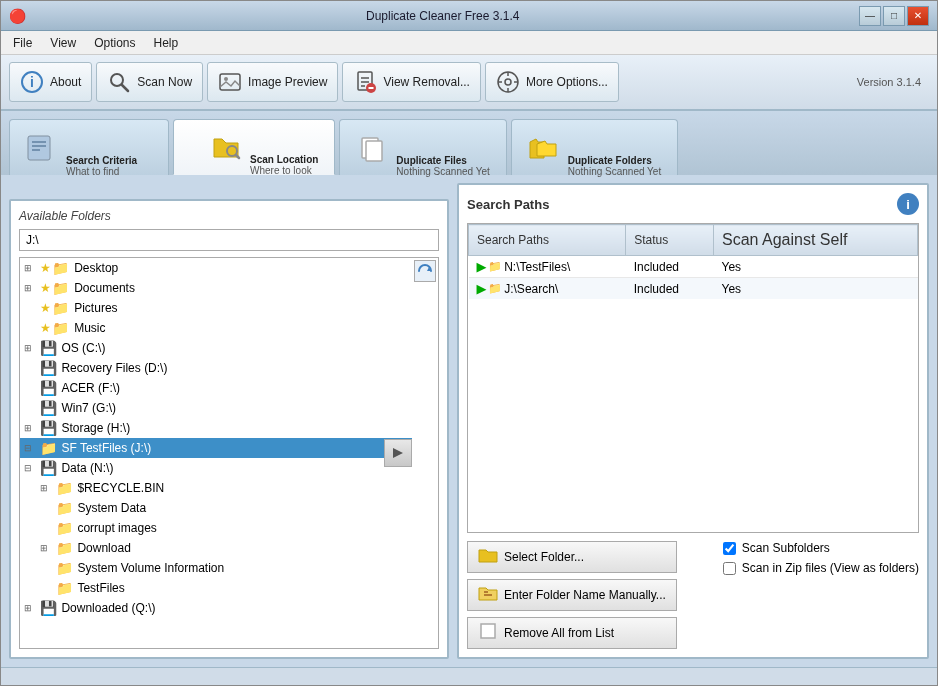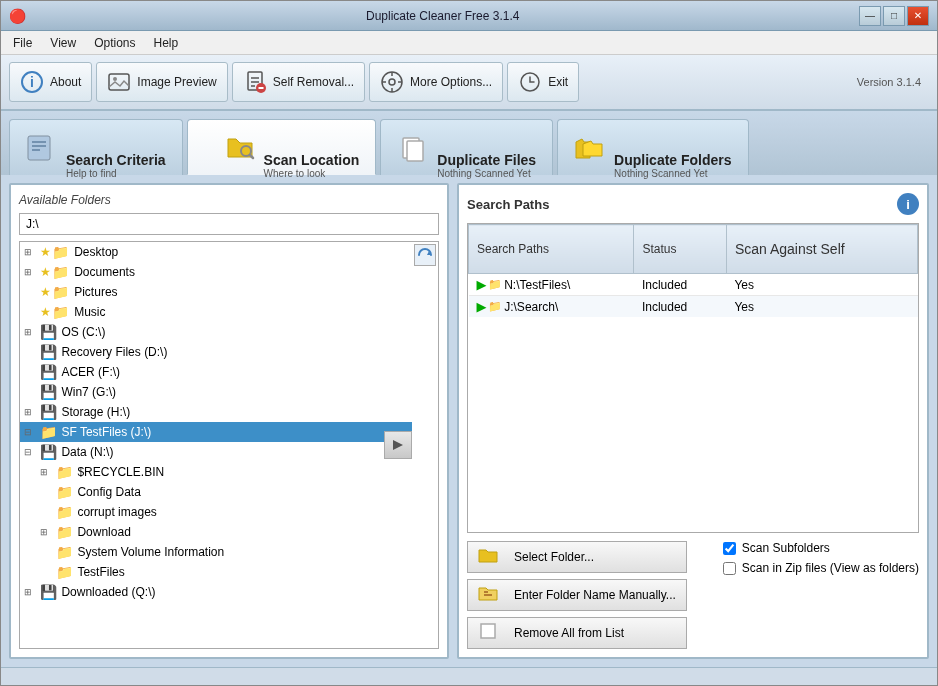--- a/index.html
+++ b/index.html
@@ -108,41 +108,42 @@
       border-bottom: 1px solid #f0f4f8;
       z-index: 2;
       padding-left: 36px;
     }
     .tab-icon {
       width: 32px; height: 32px;
       display: flex; align-items: center; justify-content: center;
       font-size: 22px;
     }
     .tab-text { }
-    .tab-title { font-size: 14px; font-weight: bold; color: #222; margin-top: 36px; }
+    .tab-title { font-size: 10px; font-weight: bold; color: #222; margin-top: 36px; }
     .tab-sub { font-size: 10px; color: #555; }
 
     
     .main-content {
       display: flex;
       height: calc(686px - 30px - 24px - 56px - 64px - 20px);
       background: #c8d8e8;
       padding: 8px;
       gap: 8px;
     }
 
     
     .left-panel {
       background: white;
       border: 2px solid #a0b8c8;
       border-radius: 2px;
       width: 440px;
       display: flex;
       flex-direction: column;
       padding: 8px;
+      margin-top: 16px;
     }
     .panel-title {
       font-size: 12px;
       color: #444;
       margin-bottom: 6px;
       font-style: italic;
     }
     .folder-path-input {
       width: 100%;
       border: 1px solid #aaa;
@@ -192,21 +193,21 @@
     
     .bottom-buttons {
       display: flex;
       gap: 8px;
       align-items: flex-start;
       flex-wrap: wrap;
     }
     .action-btn {
       display: flex;
       align-items: center;
-      gap: 16px;
+      gap: 6px;
       padding: 4px 10px;
       background: linear-gradient(to bottom, #f8f8f8, #e0e0e0);
       border: 1px solid #aaa;
       cursor: pointer;
       font-size: 12px;
       min-width: 140px;
       height: 32px;
     }
     .action-btn-icon { font-size: 16px; }
 
@@ -290,80 +291,79 @@
       <svg width="24" height="24" viewBox="0 0 24 24">
           <circle cx="12" cy="12" r="10" fill="none" stroke="#4080c0" stroke-width="2"></circle>
           <text x="12" y="17" text-anchor="middle" font-size="14" fill="#4080c0" font-weight="bold">i</text>
         </svg>
     </div>
     <span>About</span>
   </div>
   <div class="toolbar-btn">
     <div class="toolbar-icon">
       <svg width="24" height="24" viewBox="0 0 24 24">
+          <circle cx="10" cy="10" r="6" fill="none" stroke="#555" stroke-width="2"></circle>
+          <line x1="15" y1="15" x2="21" y2="21" stroke="#555" stroke-width="2.5" stroke-linecap="round"></line>
+        </svg>
+    </div>
+    <span>Scan Now</span>
+  </div>
+  <div class="toolbar-btn">
+    <div class="toolbar-icon">
+      <svg width="24" height="24" viewBox="0 0 24 24">
           <rect x="2" y="4" width="20" height="16" rx="2" fill="none" stroke="#555" stroke-width="1.5"></rect>
           <circle cx="8" cy="9" r="2" fill="#888"></circle>
           <polyline points="2,17 8,12 13,16 17,11 22,16" fill="none" stroke="#888" stroke-width="1.5"></polyline>
         </svg>
     </div>
     <span>Image Preview</span>
   </div>
   <div class="toolbar-btn">
     <div class="toolbar-icon">
       <svg width="24" height="24" viewBox="0 0 24 24">
           <rect x="5" y="2" width="14" height="18" rx="1" fill="none" stroke="#555" stroke-width="1.5"></rect>
           <line x1="8" y1="8" x2="16" y2="8" stroke="#555" stroke-width="1.5"></line>
           <line x1="8" y1="12" x2="16" y2="12" stroke="#555" stroke-width="1.5"></line>
           <line x1="8" y1="16" x2="12" y2="16" stroke="#555" stroke-width="1.5"></line>
           <circle cx="18" cy="18" r="5" fill="#cc4444"></circle>
           <line x1="15.5" y1="18" x2="20.5" y2="18" stroke="white" stroke-width="2"></line>
         </svg>
     </div>
-    <span>Self Removal...</span>
+    <span>View Removal...</span>
   </div>
   <div class="toolbar-btn">
     <div class="toolbar-icon">
       <svg width="24" height="24" viewBox="0 0 24 24">
           <circle cx="12" cy="12" r="10" fill="none" stroke="#555" stroke-width="1.5"></circle>
           <circle cx="12" cy="12" r="3" fill="none" stroke="#555" stroke-width="1.5"></circle>
           <line x1="12" y1="2" x2="12" y2="6" stroke="#555" stroke-width="1.5"></line>
           <line x1="12" y1="18" x2="12" y2="22" stroke="#555" stroke-width="1.5"></line>
           <line x1="2" y1="12" x2="6" y2="12" stroke="#555" stroke-width="1.5"></line>
           <line x1="18" y1="12" x2="22" y2="12" stroke="#555" stroke-width="1.5"></line>
         </svg>
     </div>
     <span>More Options...</span>
   </div>
-  <div class="toolbar-btn">
-    <div class="toolbar-icon">
-      <svg width="24" height="24" viewBox="0 0 24 24">
-          <circle cx="12" cy="12" r="9" fill="none" stroke="#555" stroke-width="1.5"></circle>
-          <path d="M12 7 L12 12 L16 12" fill="none" stroke="#555" stroke-width="1.5" stroke-linecap="round"></path>
-          <line x1="8" y1="7" x2="8" y2="8" stroke="transparent"></line>
-        </svg>
-    </div>
-    <span>Exit</span>
-  </div>
   <div class="toolbar-spacer"></div>
   <span class="version-text">Version 3.1.4</span>
 </div>
 
 <div class="tab-nav">
   <div class="tab">
     <div class="tab-icon">
       <svg width="32" height="32" viewBox="0 0 32 32">
           <rect x="2" y="4" width="22" height="24" rx="2" fill="#b0c8e0" stroke="#8090a0" stroke-width="1"></rect>
           <line x1="6" y1="10" x2="20" y2="10" stroke="#6080a0" stroke-width="1.5"></line>
           <line x1="6" y1="14" x2="20" y2="14" stroke="#6080a0" stroke-width="1.5"></line>
           <line x1="6" y1="18" x2="14" y2="18" stroke="#6080a0" stroke-width="1.5"></line>
         </svg>
     </div>
     <div class="tab-text">
       <div class="tab-title">Search Criteria</div>
-      <div class="tab-sub">Help to find</div>
+      <div class="tab-sub">What to find</div>
     </div>
   </div>
   <div class="tab active">
     <div class="tab-icon">
       <svg width="32" height="32" viewBox="0 0 32 32">
           <path d="M4 8 L4 26 L28 26 L28 12 L16 12 L12 8 Z" fill="#e8c020" stroke="#c0a010" stroke-width="1"></path>
           <circle cx="22" cy="20" r="5" fill="none" stroke="#888" stroke-width="2"></circle>
           <line x1="26" y1="24" x2="29" y2="27" stroke="#888" stroke-width="2.5" stroke-linecap="round"></line>
         </svg>
     </div>
@@ -468,21 +468,21 @@
             <span>Data (N:\)</span>
           </div>
           <div class="tree-item" style="padding-left: 20px;">
             <span class="tree-expand">⊞</span>
             <span style="font-size:14px; color:#e8c020; margin-right:4px;">📁</span>
             <span>$RECYCLE.BIN</span>
           </div>
           <div class="tree-item" style="padding-left: 20px;">
             <span class="tree-expand">&nbsp;&nbsp;</span>
             <span style="font-size:14px; color:#e8c020; margin-right:4px;">📁</span>
-            <span>Config Data</span>
+            <span>System Data</span>
           </div>
           <div class="tree-item" style="padding-left: 20px;">
             <span class="tree-expand">&nbsp;&nbsp;</span>
             <span style="font-size:14px; color:#e8c020; margin-right:4px;">📁</span>
             <span>corrupt images</span>
           </div>
           <div class="tree-item" style="padding-left: 20px;">
             <span class="tree-expand">⊞</span>
             <span style="font-size:14px; color:#e8c020; margin-right:4px;">📁</span>
             <span>Download</span>
@@ -525,21 +525,21 @@
       <span class="right-panel-title">Search Paths</span>
       <div class="info-btn">i</div>
     </div>
 
     <div style="flex:1; border:1px solid #aaa; overflow-y:auto; margin-bottom:8px;">
       <table style="width:100%; border-collapse:collapse;">
         <thead>
           <tr>
             <th style="background:linear-gradient(to bottom,#e8f0f8,#d0dce8); border:1px solid #b0c0cc; padding:4px 8px; text-align:left; font-size:12px; font-weight:normal; color:#333;">Search Paths</th>
             <th style="background:linear-gradient(to bottom,#e8f0f8,#d0dce8); border:1px solid #b0c0cc; padding:4px 8px; text-align:left; font-size:12px; font-weight:normal; color:#333;">Status</th>
-            <th style="background:linear-gradient(to bottom,#e8f0f8,#d0dce8); border:1px solid #b0c0cc; padding:16px 8px; text-align:left; font-size:14px; font-weight:normal; color:#333;">Scan Against Self</th>
+            <th style="background:linear-gradient(to bottom,#e8f0f8,#d0dce8); border:1px solid #b0c0cc; padding:6px 8px; text-align:left; font-size:16px; font-weight:normal; color:#333;">Scan Against Self</th>
           </tr>
         </thead>
         <tbody>
           <tr>
             <td style="padding:3px 8px; font-size:12px; border-bottom:1px solid #e8e8e8;">
               <span style="display:inline-flex; align-items:center; gap:2px;">
                 <span style="color:#00aa00; font-size:13px;">▶</span>
                 <span style="font-size:11px; color:#e8c020;">📁</span>
                 <span>N:\TestFiles\</span>
               </span>

